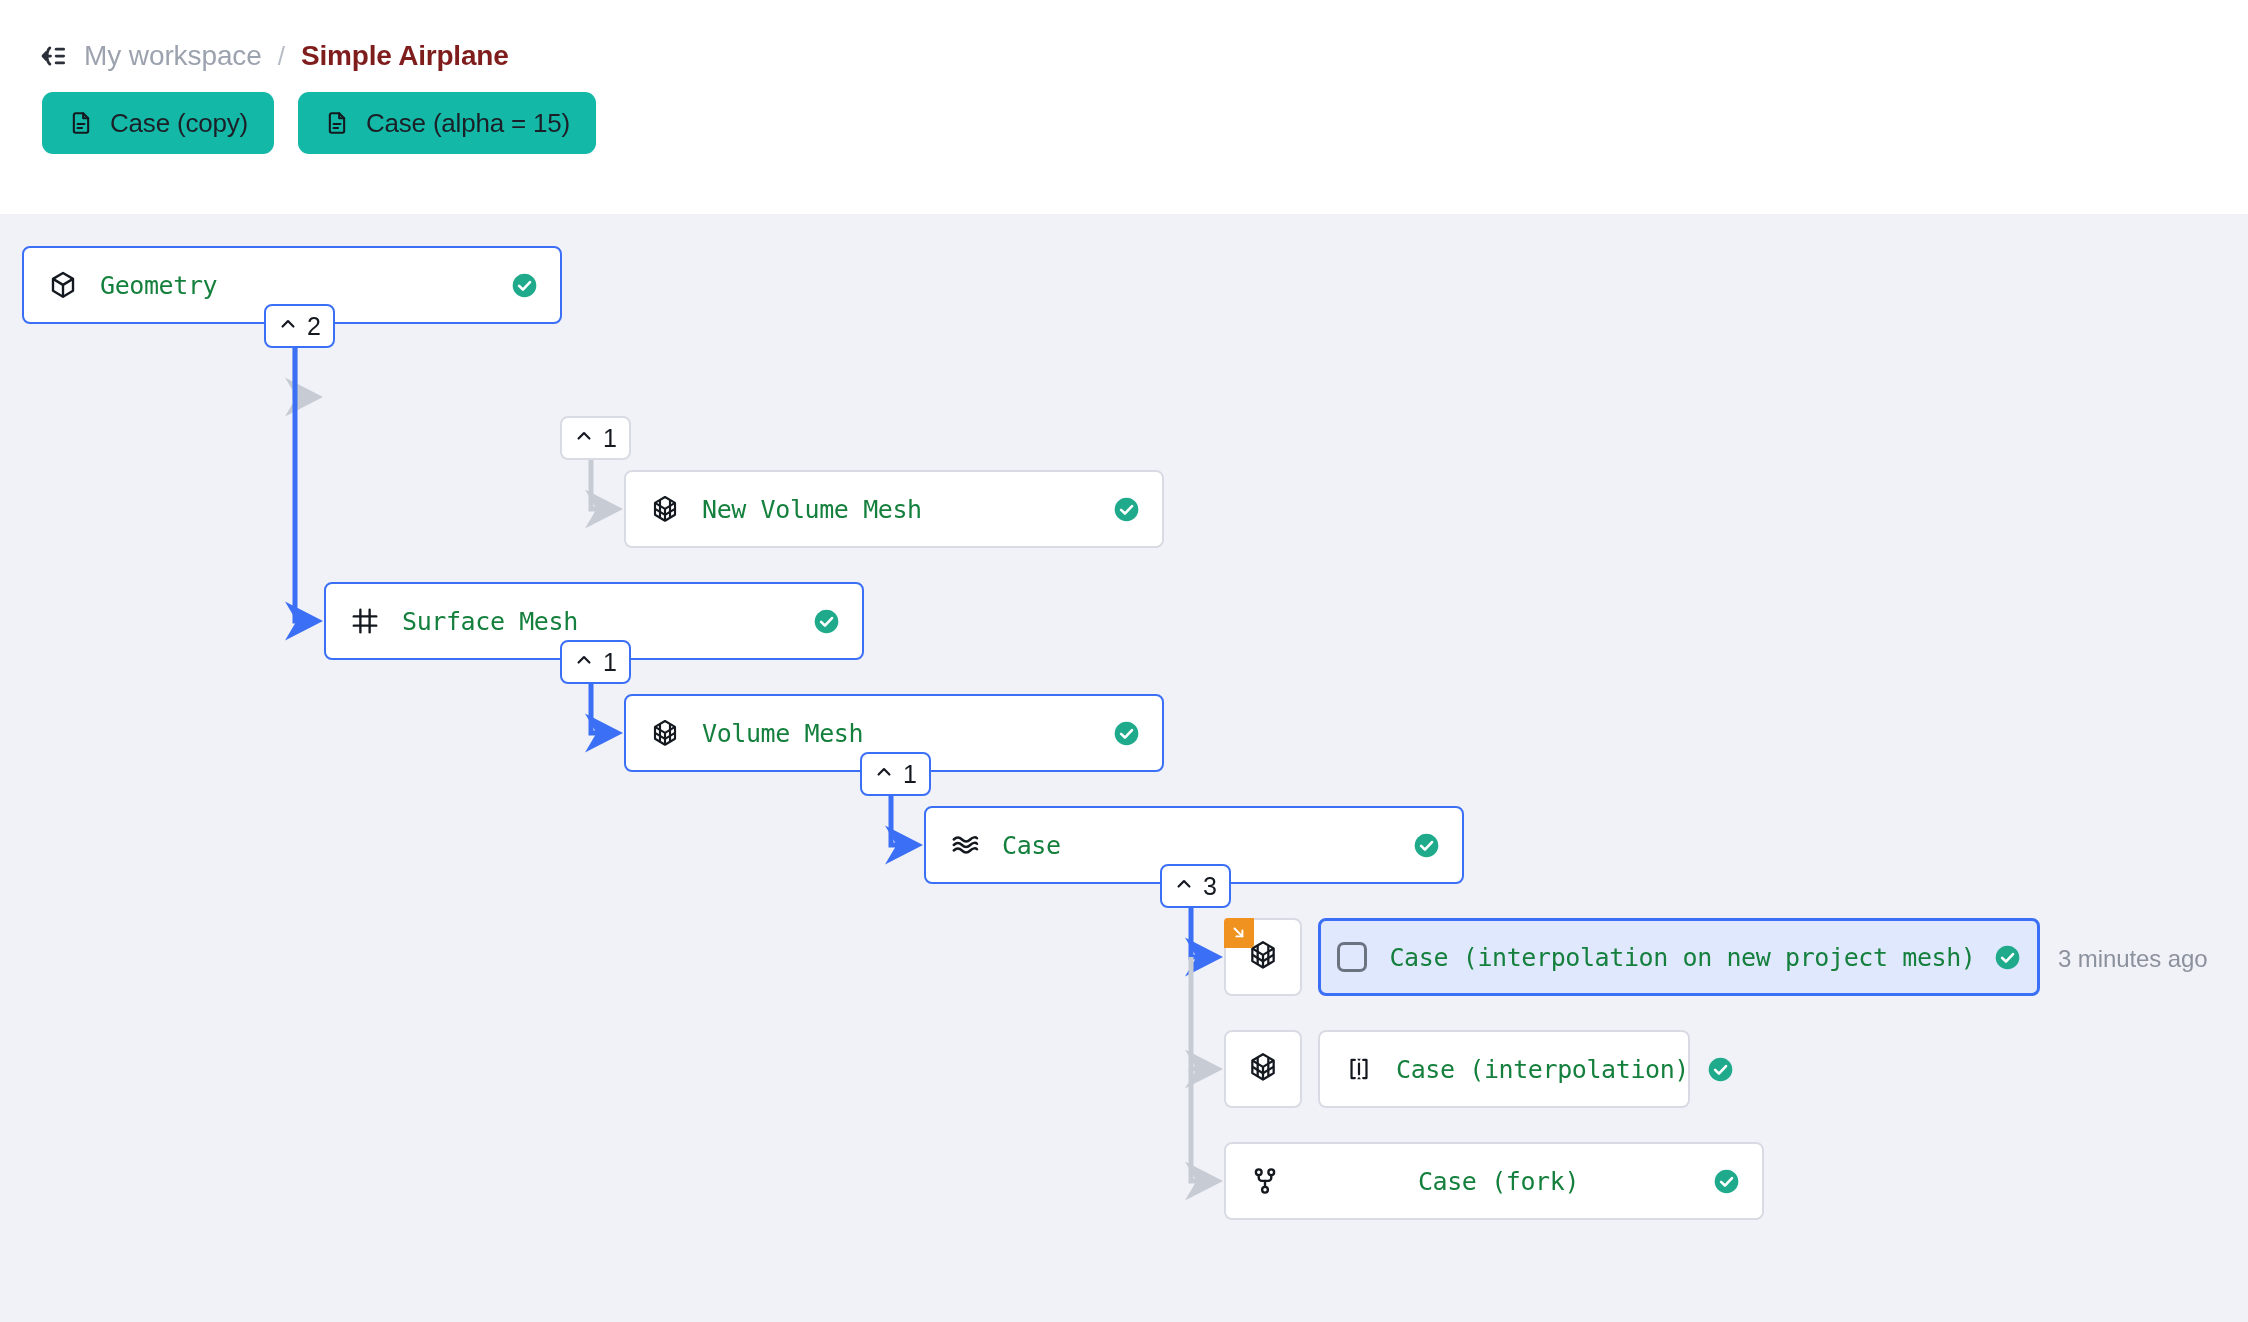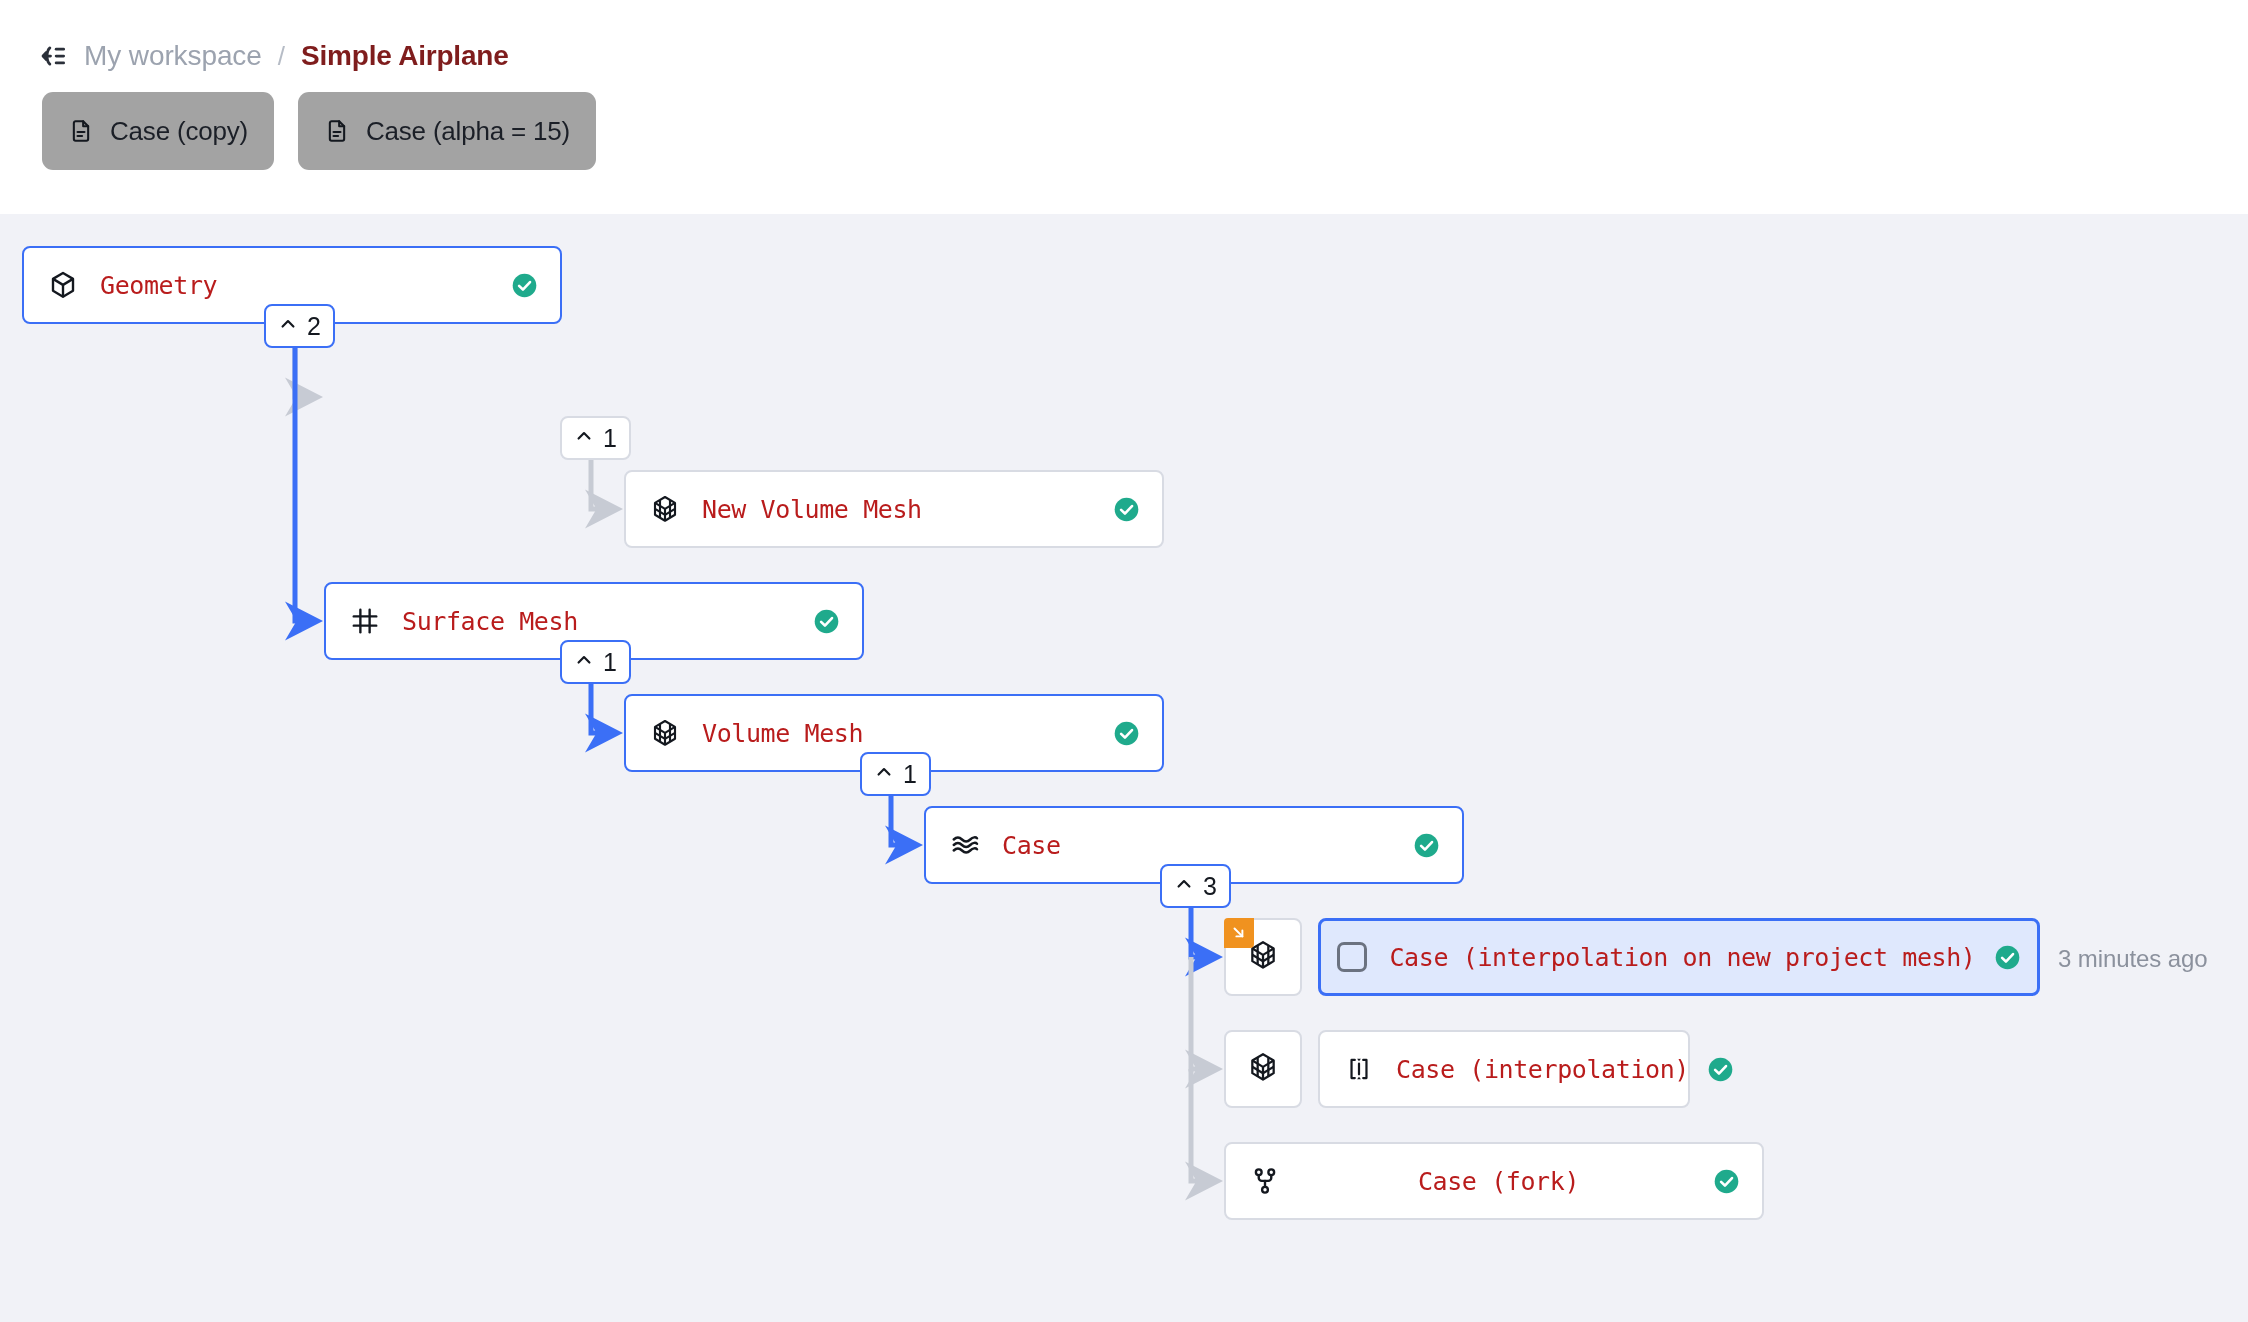--- a/index.html
+++ b/index.html
@@ -53,23 +53,23 @@
 
   .tabs {
     display: flex;
     gap: 24px;
     padding: 24px 0 0 42px;
   }
   .tab {
     display: flex;
     align-items: center;
     gap: 16px;
-    background: #a3a3a3;
+    background: #14b8a6;
     border-radius: 11px;
-    height: 78px;
+    height: 62px;
     padding: 0 26px;
     cursor: pointer;
     border: none;
   }
   .tab-label {
     font-size: 26px;
     color: #1b1f27;
     letter-spacing: -0.2px;
     white-space: nowrap;
   }
@@ -114,21 +114,21 @@
     flex: 0 0 auto;
     display: flex;
     align-items: center;
     justify-content: center;
     width: 34px;
     margin-right: 20px;
   }
   .node-label {
     font-family: "DejaVu Sans Mono", monospace;
     font-size: 25px;
-    color: #b91c1c;
+    color: #15803d;
     letter-spacing: -0.4px;
     white-space: nowrap;
     flex: 1 1 auto;
   }
   .node-status {
     flex: 0 0 auto;
     margin-left: 18px;
     display: flex;
     align-items: center;
   }

